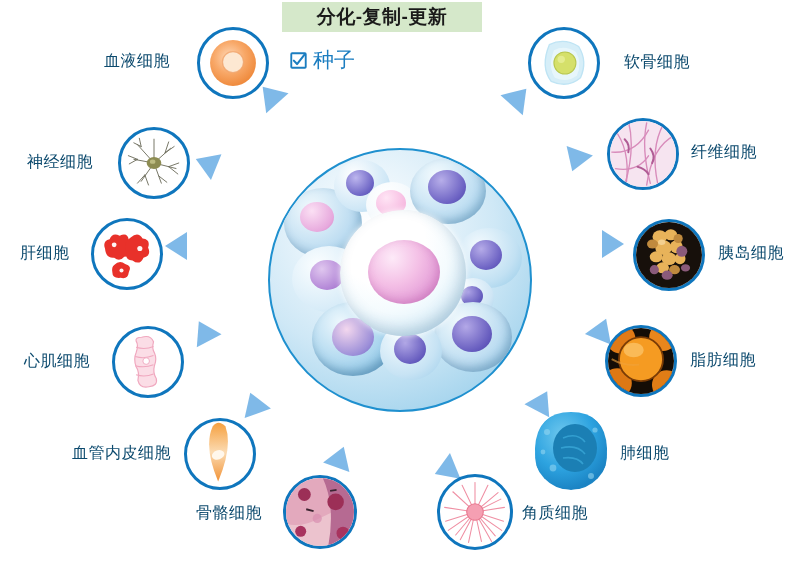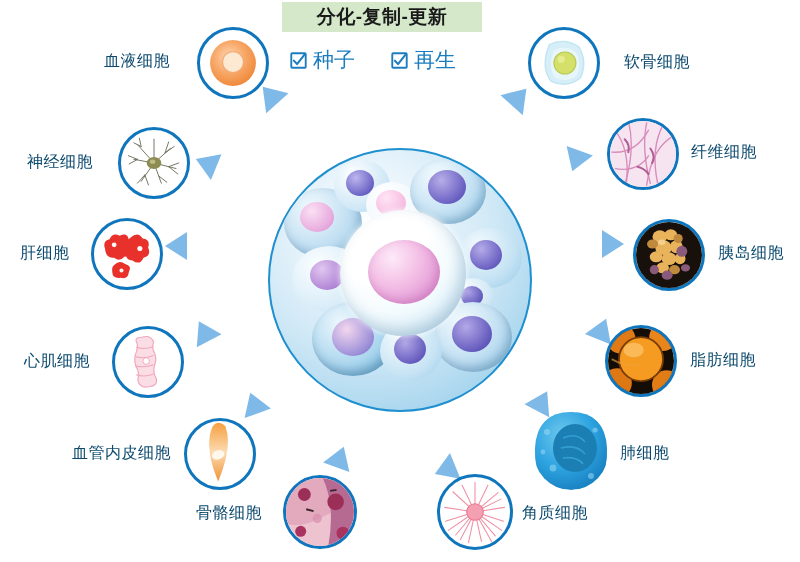--- a/index.html
+++ b/index.html
@@ -72,27 +72,20 @@
     <span>分化-复制-更新</span>
   </div>
 
   <div class="check-row">
     <div class="check-item">
       <svg class="cb" viewBox="0 0 20 20">
         <rect x="1.5" y="1.5" width="17" height="17" rx="1" fill="#fff" stroke="#1b7dc0" stroke-width="2.2"></rect>
         <path d="M4.5 10.2 L8.3 14.2 L17.5 2.6" fill="none" stroke="#1b7dc0" stroke-width="2.4" stroke-linecap="round" stroke-linejoin="round"></path>
       </svg>
       <span class="ctext">种子</span>
-    </div>
-    <div class="check-item">
-      <svg class="cb" viewBox="0 0 20 20">
-        <rect x="1.5" y="1.5" width="17" height="17" rx="1" fill="#fff" stroke="#1b7dc0" stroke-width="2.2"></rect>
-        <path d="M4.5 10.2 L8.3 14.2 L17.5 2.6" fill="none" stroke="#1b7dc0" stroke-width="2.4" stroke-linecap="round" stroke-linejoin="round"></path>
-      </svg>
-      <span class="ctext">再生</span>
     </div>
   </div>
 
   <div id="center">
 
     <div class="scell" style="left:14px;top:38px;width:78px;height:70px;background:radial-gradient(circle at 35% 30%,#f2fafd,#bcdcf1 60%,#8cc3e4);box-shadow:inset -3px -4px 8px rgba(40,90,130,.3)">
       <div class="nuc" style="left:16px;top:14px;width:34px;height:30px;background:radial-gradient(circle at 35% 30%,#fbe0f4,#e7a9dd 70%,#d07fc6)"></div>
     </div>
     <div class="scell" style="left:64px;top:10px;width:56px;height:52px;background:radial-gradient(circle at 35% 30%,#ffffff,#cfe7f6 65%,#a4cfea)">
       <div class="nuc" style="left:12px;top:10px;width:28px;height:26px;background:radial-gradient(circle at 35% 30%,#bdb6ee,#6b63c4 70%,#4e48a8)"></div>

